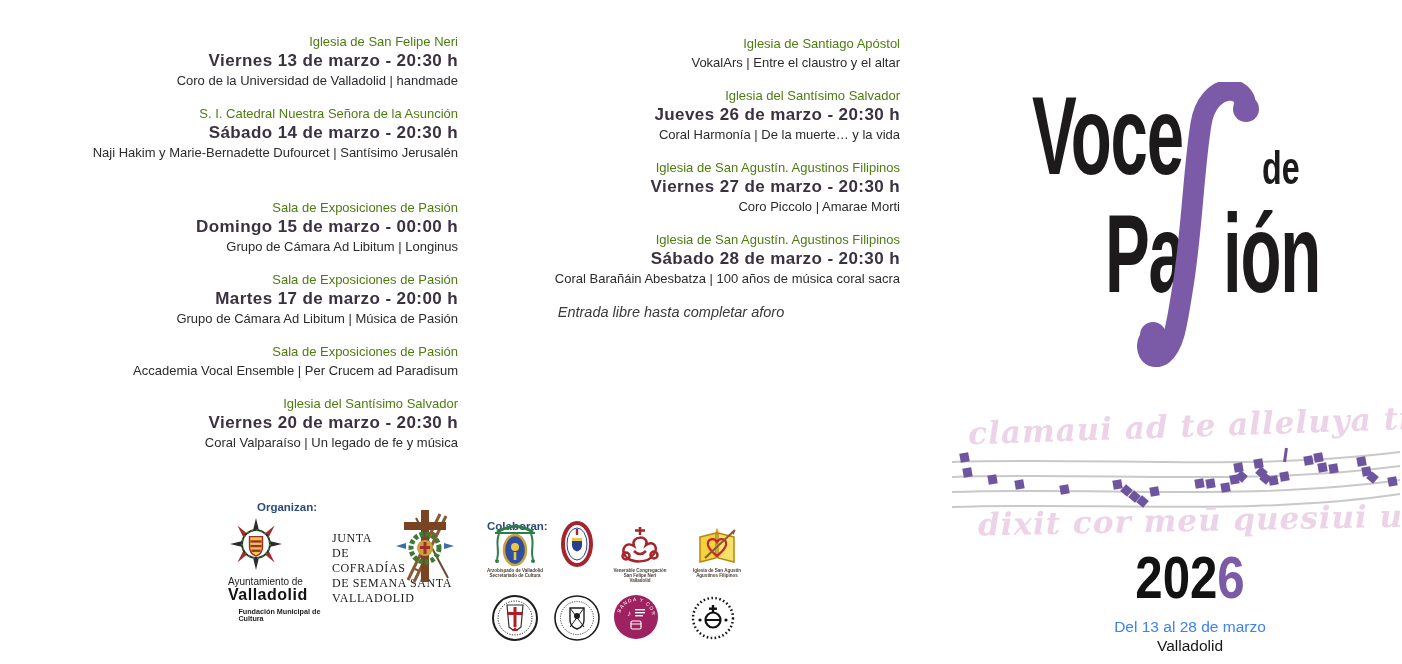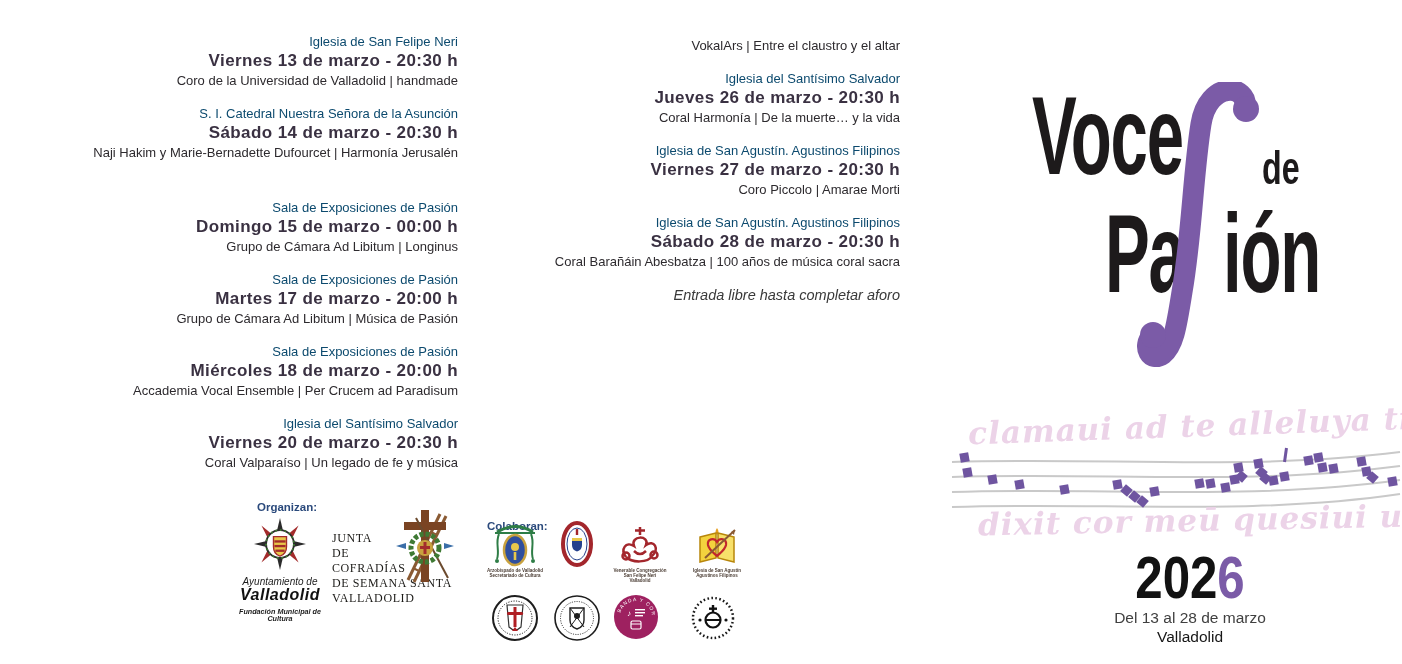--- a/index.html
+++ b/index.html
@@ -5,24 +5,24 @@
   html,body{margin:0;padding:0;background:#ffffff;}
   .page{position:relative;width:1402px;height:664px;background:#fff;overflow:hidden;
         font-family:"Liberation Sans",sans-serif;color:#2d2a2e;}
 
   
   .col{position:absolute;text-align:right;}
   .col-left{left:0;top:34px;width:458px;}
   .col-mid{left:442px;top:36px;width:458px;}
   .event{margin-bottom:16px;}
   .event.xgap{margin-bottom:38px;}
-  .venue{font-size:13px;line-height:15px;color:#0c4a6e;margin-bottom:2px;}
+  .venue{font-size:13px;line-height:15px;color:#4d7c0f;margin-bottom:2px;}
   .date{font-size:17px;line-height:19px;font-weight:bold;color:#3a3142;letter-spacing:.4px;margin-bottom:1px;}
   .perf{font-size:13px;line-height:19px;color:#2d2a2e;}
-  .note{margin-top:8px;font-size:14.5px;font-style:italic;color:#3a3a3a;}
+  .note{margin-top:8px;font-size:14.5px;font-style:italic;color:#3a3a3a;text-align:center;}
 
   
   .lg{position:absolute;color:#1d1a1b;font-weight:600;transform-origin:left top;white-space:nowrap;}
   .lg-voce{left:1032px;top:80px;font-size:112px;line-height:112px;transform:scaleX(.6);letter-spacing:-2px;}
   .lg-de{left:1262px;top:145px;font-size:46px;line-height:46px;transform:scaleX(.7);}
   .lg-pa{left:1105px;top:198px;font-size:112px;line-height:112px;transform:scaleX(.6);letter-spacing:-2px;}
   .lg-ion{left:1223px;top:198px;font-size:112px;line-height:112px;transform:scaleX(.6);letter-spacing:-2px;}
   .big-s{position:absolute;left:1132px;top:82px;}
 
   
@@ -33,28 +33,28 @@
   .chant-bottom{left:28px;top:96px;font-size:31px;transform:rotate(-1.2deg);letter-spacing:1px;}
   .staff{position:absolute;left:0;top:0;}
   .neume{position:absolute;width:9px;height:9px;background:#6f55a0;transform:rotate(-10deg);}
   .neume.diamond{transform:rotate(40deg);}
   .neume.tick{width:3px;height:14px;transform:rotate(8deg);}
 
   
   .yearblock{position:absolute;left:1060px;top:550px;width:260px;text-align:center;}
   .year{font-size:60px;line-height:56px;font-weight:bold;color:#121212;transform:scaleX(.82);transform-origin:center top;}
   .year .accent{color:#7b5ba7;}
-  .dates{font-size:15.5px;line-height:19px;color:#404040;margin-top:2px;}
+  .dates{font-size:15.5px;line-height:19px;color:#3b82f6;margin-top:11px;}
   .city{font-size:15.5px;line-height:19px;color:#161616;}
 
   
   .credit-label{position:absolute;font-size:11.5px;font-weight:bold;color:#2b4a7c;}
   .lbl-org{left:257px;top:501px;}
   .lbl-col{left:487px;top:501px;margin-top:19px;}
-  .ayto{position:absolute;left:228px;top:518px;width:104px;text-align:center;font-style:italic;}
+  .ayto{position:absolute;left:228px;top:518px;width:104px;}
   .ayto-l1{font-size:10px;line-height:11px;color:#1c1c1c;margin-top:2px;}
   .ayto-l2{font-size:16px;line-height:16px;font-weight:bold;color:#111;letter-spacing:.5px;}
   .ayto-l3{font-size:9px;line-height:9px;font-weight:bold;color:#1c1c1c;margin-top:5px;transform:scale(.8);transform-origin:center top;}
   .junta-text{position:absolute;left:332px;top:531px;font-family:"Liberation Serif",serif;
               font-size:12px;line-height:15px;color:#1c1b18;letter-spacing:.6px;}
   .junta-cross{position:absolute;left:394px;top:508px;}
 
   .logo{position:absolute;}
   .cap{position:absolute;width:140px;text-align:center;font-size:9px;line-height:10px;font-weight:bold;
        color:#4a3c33;transform:scale(.5);transform-origin:center top;}
@@ -66,46 +66,46 @@
 
   <section class="col col-left">
     <div class="event">
       <div class="venue">Iglesia de San Felipe Neri</div>
       <div class="date">Viernes 13 de marzo - 20:30 h</div>
       <div class="perf">Coro de la Universidad de Valladolid | handmade</div>
     </div>
     <div class="event xgap">
       <div class="venue">S. I. Catedral Nuestra Señora de la Asunción</div>
       <div class="date">Sábado 14 de marzo - 20:30 h</div>
-      <div class="perf">Naji Hakim y Marie-Bernadette Dufourcet | Harmonía Jerusalén</div>
+      <div class="perf">Naji Hakim y Marie-Bernadette Dufourcet | Santísimo Jerusalén</div>
     </div>
     <div class="event">
       <div class="venue">Sala de Exposiciones de Pasión</div>
       <div class="date">Domingo 15 de marzo - 00:00 h</div>
       <div class="perf">Grupo de Cámara Ad Libitum | Longinus</div>
     </div>
     <div class="event">
       <div class="venue">Sala de Exposiciones de Pasión</div>
       <div class="date">Martes 17 de marzo - 20:00 h</div>
       <div class="perf">Grupo de Cámara Ad Libitum | Música de Pasión</div>
     </div>
     <div class="event">
       <div class="venue">Sala de Exposiciones de Pasión</div>
-      <div class="date">Miércoles 18 de marzo - 20:00 h</div>
       <div class="perf">Accademia Vocal Ensemble | Per Crucem ad Paradisum</div>
     </div>
     <div class="event">
       <div class="venue">Iglesia del Santísimo Salvador</div>
       <div class="date">Viernes 20 de marzo - 20:30 h</div>
       <div class="perf">Coral Valparaíso | Un legado de fe y música</div>
     </div>
   </section>
 
   <section class="col col-mid">
     <div class="event">
+      <div class="venue">Iglesia de Santiago Apóstol</div>
       <div class="perf">VokalArs | Entre el claustro y el altar</div>
     </div>
     <div class="event">
       <div class="venue">Iglesia del Santísimo Salvador</div>
       <div class="date">Jueves 26 de marzo - 20:30 h</div>
       <div class="perf">Coral Harmonía | De la muerte… y la vida</div>
     </div>
     <div class="event">
       <div class="venue">Iglesia de San Agustín. Agustinos Filipinos</div>
       <div class="date">Viernes 27 de marzo - 20:30 h</div>

